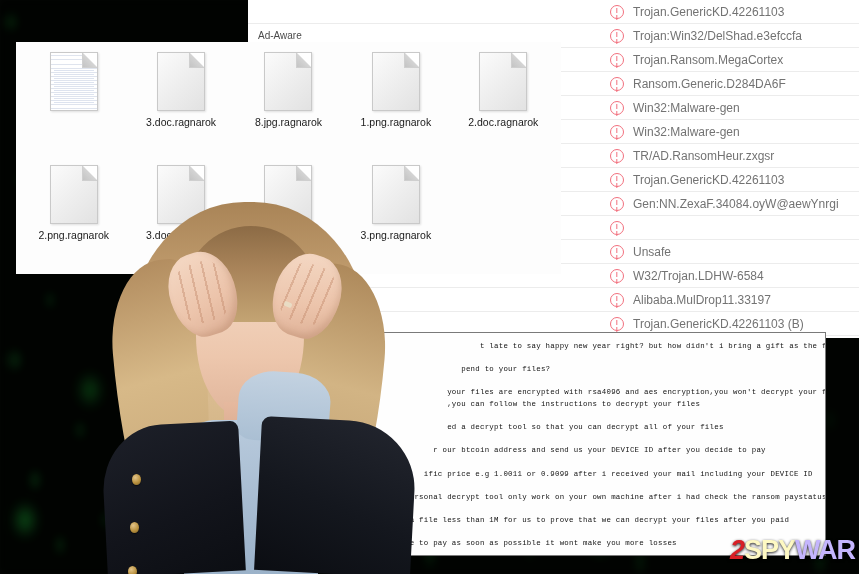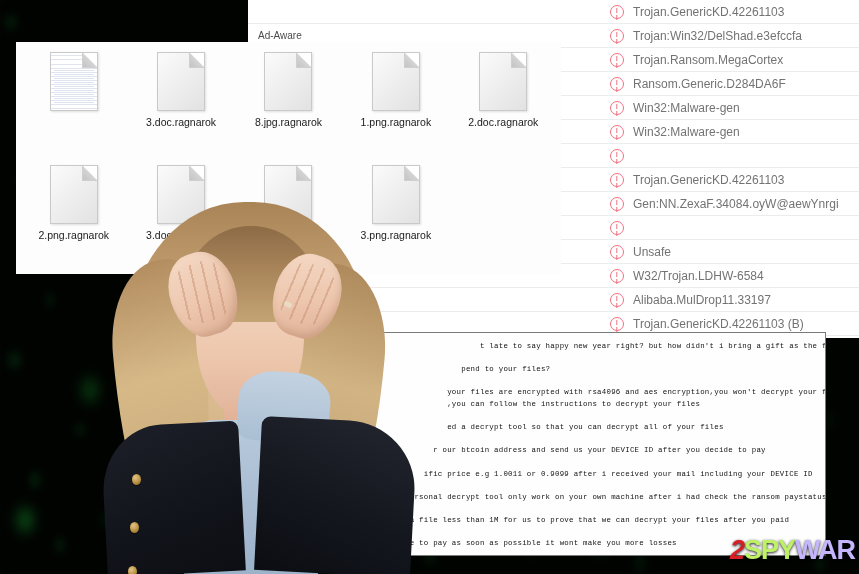--- a/index.html
+++ b/index.html
@@ -305,21 +305,21 @@
     position: absolute; right: 4px; bottom: 10px;
     font-family: "Liberation Sans", sans-serif;
     font-weight: bold;
     font-size: 27px;
     letter-spacing: -1px;
     line-height: 1;
     white-space: nowrap;
     text-shadow: 0 1px 3px rgba(0,0,0,.9);
   }
   .logo .p2 { color: #d81f26; font-style: italic; }
-  .logo .spy { color: #bef264; }
+  .logo .spy { color: #fef9c3; }
   .logo .war { color: #c4b5fd; }
 </style>
 </head>
 <body>
 
 <div id="stage">
 
   <div class="matrix-bg"></div>
   <div class="matrix-bg layer2"></div>
 
@@ -364,20 +364,21 @@
           <div class="det-vendor"></div>
           <div class="det-result">
             <span class="warn-icon"></span>
             <span>Win32:Malware-gen</span>
           </div>
         </div>
         <div class="det-row">
           <div class="det-vendor"></div>
           <div class="det-result">
             <span class="warn-icon"></span>
+            <span>TR/AD.RansomHeur.zxgsr</span>
           </div>
         </div>
         <div class="det-row">
           <div class="det-vendor"></div>
           <div class="det-result">
             <span class="warn-icon"></span>
             <span>Trojan.GenericKD.42261103</span>
           </div>
         </div>
         <div class="det-row">

